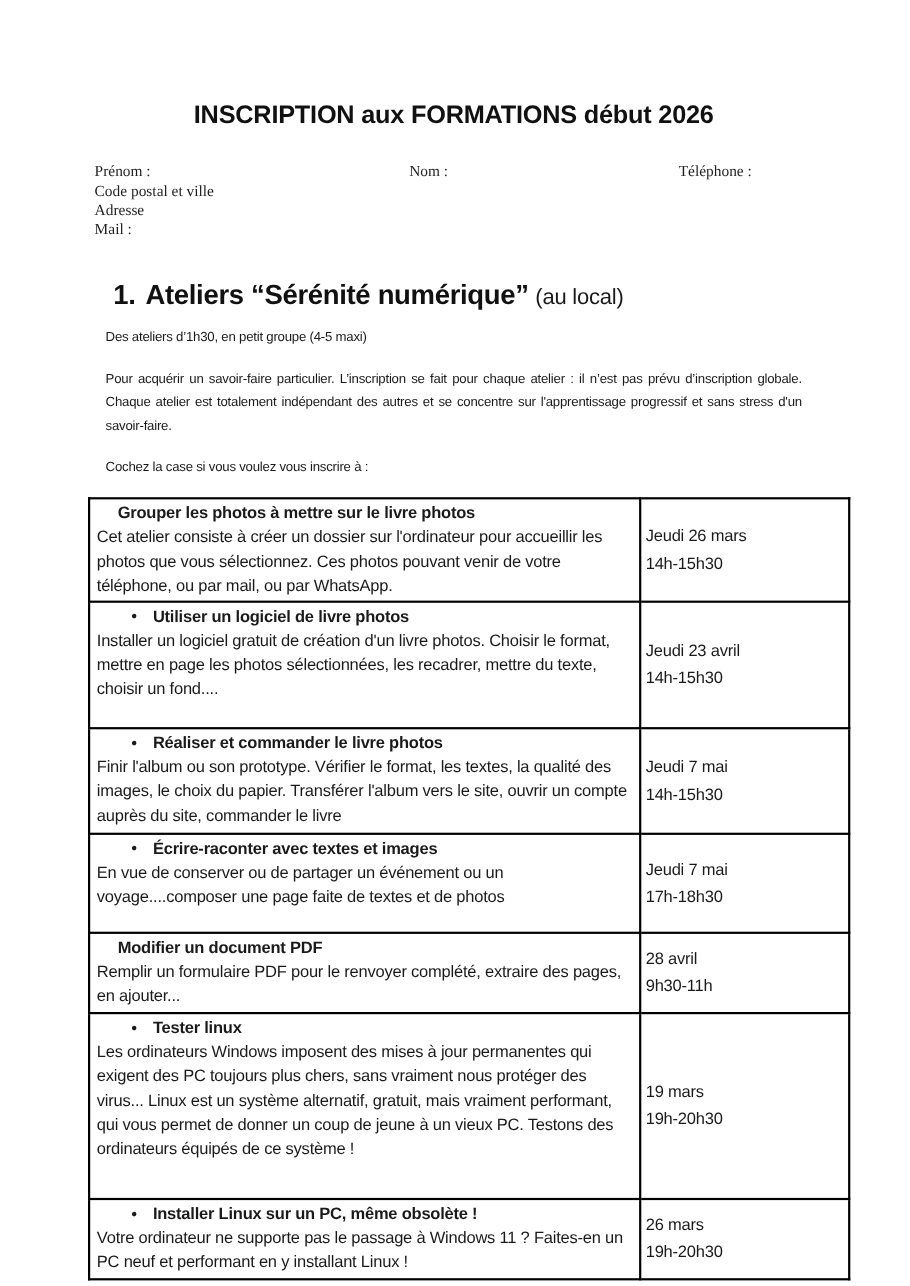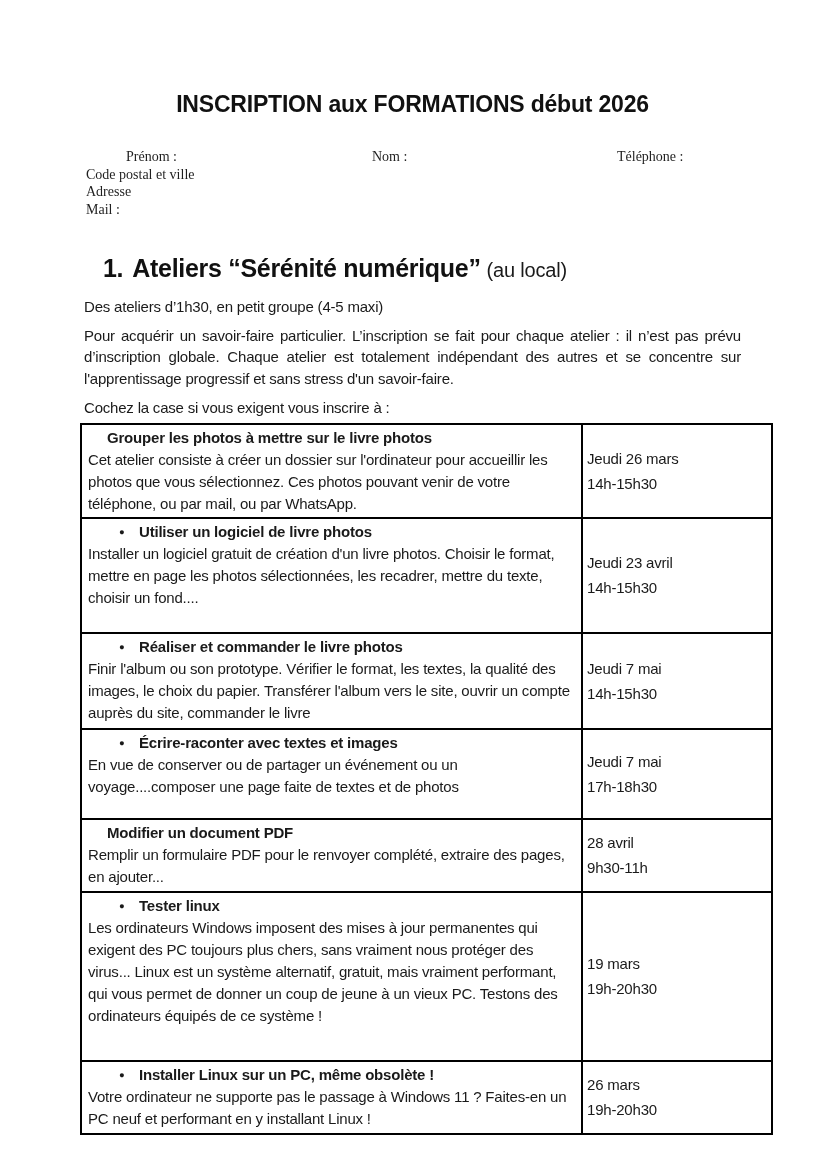--- a/index.html
+++ b/index.html
@@ -34,21 +34,21 @@
   }
   .form-block {
     margin-top: 28px;
     font-family: "Liberation Serif", serif;
     font-size: 14px;
     line-height: 17.5px;
     color: #1f1f1f;
   }
   .form-row1 { position: relative; height: 17.5px; }
   .form-row1 span { position: absolute; top: 0; white-space: nowrap; }
-  .fr-prenom { left: 6px; margin-left: 40px; }
+  .fr-prenom { left: 6px; }
   .fr-nom { left: 292px; }
   .fr-tel { left: 537px; }
   .form-line { padding-left: 6px; white-space: nowrap; }
   .section-heading {
     margin: 32px 0 0 0;
     padding-left: 23px;
     font-size: 25px;
     line-height: 36px;
     font-weight: 700;
     color: #111111;
@@ -57,22 +57,22 @@
   }
   .sec-number { margin-right: 9px; }
   .sec-suffix {
     font-size: 20px;
     font-weight: 400;
     letter-spacing: -0.2px;
     margin-left: 6px;
     color: #1a1a1a;
   }
   .body-text {
-    margin: 4px;
-    font-size: 15px;
+    margin: 16px;
+    font-size: 12px;
     line-height: 21.5px;
     letter-spacing: -0.2px;
   }
   .p1 { margin-top: 8px; }
   .p2 { margin-top: 7px; text-align: justify; }
   .p3 { margin-top: 8px; }
   table.workshops {
     margin-top: 3px;
     border-collapse: collapse;
     table-layout: fixed;
@@ -123,21 +123,21 @@
       </div>
       <div class="form-line">Code postal et ville</div>
       <div class="form-line">Adresse</div>
       <div class="form-line">Mail :</div>
     </div>
 
     <h2 class="section-heading"><span class="sec-number">1.</span><span class="sec-title">Ateliers “Sérénité numérique”</span><span class="sec-suffix">(au local)</span></h2>
 
     <p class="body-text p1">Des ateliers d’1h30, en petit groupe (4-5 maxi)</p>
     <p class="body-text p2">Pour acquérir un savoir-faire particulier. L’inscription se fait pour chaque atelier : il n’est pas prévu d’inscription globale. Chaque atelier est totalement indépendant des autres et se concentre sur l'apprentissage progressif et sans stress d'un savoir-faire.</p>
-    <p class="body-text p3">Cochez la case si vous exigent vous inscrire à :</p>
+    <p class="body-text p3">Cochez la case si vous voulez vous inscrire à :</p>
 
     <table class="workshops">
       <tbody>
 
         <tr style="height:86px">
           <td class="c1">
             <div class="ws-title plain">Grouper les photos à mettre sur le livre photos</div>
             <div class="ws-desc">Cet atelier consiste à créer un dossier sur l'ordinateur pour accueillir les photos que vous sélectionnez. Ces photos pouvant venir de votre téléphone, ou par mail, ou par WhatsApp.</div>
           </td>
           <td class="c2">

